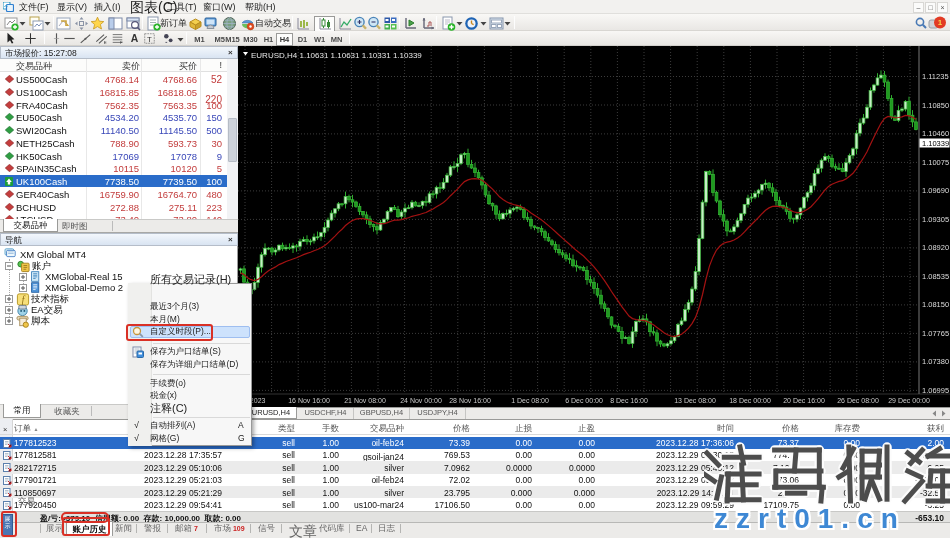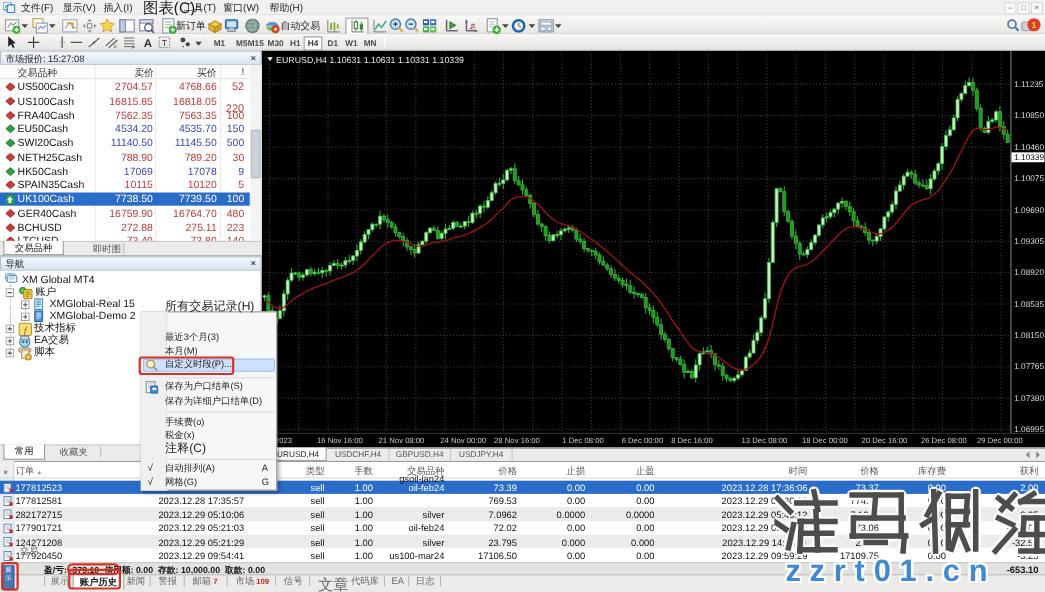--- a/index.html
+++ b/index.html
@@ -242,21 +242,21 @@
 <div class="ab r" style="left:80px;top:60px;width:60px;font-size:9px;color:#333">卖价</div>
 <div class="ab r" style="left:137px;top:60px;width:60px;font-size:9px;color:#333">买价</div>
 <div class="ab r" style="left:200px;top:60px;width:22px;font-size:9px;color:#333">!</div>
 <div class="ab" style="left:86px;top:59px;width:1px;height:160px;background:#e8e8e8"></div>
 <div class="ab" style="left:141px;top:59px;width:1px;height:160px;background:#e8e8e8"></div>
 <div class="ab" style="left:200px;top:59px;width:1px;height:160px;background:#e8e8e8"></div>
 <svg class="ab" style="left:5px;top:75.0px" width="9" height="8" viewBox="0 0 9 8">
     <path d="M4.5 0.3 L8.7 4 L4.5 7.7 L0.3 4 Z" fill="#c43d3d" stroke="#8d2525" stroke-width="0.7"></path>
   </svg>
 <div class="ab" style="left:16px;top:74.0px;font-size:9.5px;color:#111;line-height:11px">US500Cash</div>
-<div class="ab r" style="left:75px;top:74.0px;width:64px;font-size:9.5px;color:#c23b3b;line-height:11px">2704.57</div>
+<div class="ab r" style="left:75px;top:74.0px;width:64px;font-size:9.5px;color:#c23b3b;line-height:11px">4768.14</div>
 <div class="ab r" style="left:133px;top:74.0px;width:64px;font-size:9.5px;color:#c23b3b;line-height:11px">4768.66</div>
 <div class="ab r" style="left:190px;top:74.0px;width:32px;font-size:10px;color:#c23b3b;line-height:11px">52</div>
 <svg class="ab" style="left:5px;top:87.75px" width="9" height="8" viewBox="0 0 9 8">
     <path d="M4.5 0.3 L8.7 4 L4.5 7.7 L0.3 4 Z" fill="#c43d3d" stroke="#8d2525" stroke-width="0.7"></path>
   </svg>
 <div class="ab" style="left:16px;top:86.75px;font-size:9.5px;color:#111;line-height:11px">US100Cash</div>
 <div class="ab r" style="left:75px;top:86.75px;width:64px;font-size:9.5px;color:#c23b3b;line-height:11px">16815.85</div>
 <div class="ab r" style="left:133px;top:86.75px;width:64px;font-size:9.5px;color:#c23b3b;line-height:11px">16818.05</div>
 <div class="ab r" style="left:190px;top:94px;width:32px;font-size:10px;color:#c23b3b;line-height:11px">220</div>
 <svg class="ab" style="left:5px;top:100.5px" width="9" height="8" viewBox="0 0 9 8">
@@ -278,21 +278,21 @@
   </svg>
 <div class="ab" style="left:16px;top:125.0px;font-size:9.5px;color:#111;line-height:11px">SWI20Cash</div>
 <div class="ab r" style="left:75px;top:125.0px;width:64px;font-size:9.5px;color:#3947b8;line-height:11px">11140.50</div>
 <div class="ab r" style="left:133px;top:125.0px;width:64px;font-size:9.5px;color:#3947b8;line-height:11px">11145.50</div>
 <div class="ab r" style="left:190px;top:125.0px;width:32px;font-size:9.5px;color:#3947b8;line-height:11px">500</div>
 <svg class="ab" style="left:5px;top:138.75px" width="9" height="8" viewBox="0 0 9 8">
     <path d="M4.5 0.3 L8.7 4 L4.5 7.7 L0.3 4 Z" fill="#c43d3d" stroke="#8d2525" stroke-width="0.7"></path>
   </svg>
 <div class="ab" style="left:16px;top:137.75px;font-size:9.5px;color:#111;line-height:11px">NETH25Cash</div>
 <div class="ab r" style="left:75px;top:137.75px;width:64px;font-size:9.5px;color:#c23b3b;line-height:11px">788.90</div>
-<div class="ab r" style="left:133px;top:137.75px;width:64px;font-size:9.5px;color:#c23b3b;line-height:11px">789.20</div>
+<div class="ab r" style="left:133px;top:137.75px;width:64px;font-size:9.5px;color:#c23b3b;line-height:11px">593.73</div>
 <div class="ab r" style="left:190px;top:137.75px;width:32px;font-size:9.5px;color:#c23b3b;line-height:11px">30</div>
 <svg class="ab" style="left:5px;top:151.5px" width="9" height="8" viewBox="0 0 9 8">
     <path d="M4.5 0.3 L8.7 4 L4.5 7.7 L0.3 4 Z" fill="#2f9e42" stroke="#1d7030" stroke-width="0.7"></path>
   </svg>
 <div class="ab" style="left:16px;top:150.5px;font-size:9.5px;color:#111;line-height:11px">HK50Cash</div>
 <div class="ab r" style="left:75px;top:150.5px;width:64px;font-size:9.5px;color:#3947b8;line-height:11px">17069</div>
 <div class="ab r" style="left:133px;top:150.5px;width:64px;font-size:9.5px;color:#3947b8;line-height:11px">17078</div>
 <div class="ab r" style="left:190px;top:150.5px;width:32px;font-size:9.5px;color:#3947b8;line-height:11px">9</div>
 <svg class="ab" style="left:5px;top:164.25px" width="9" height="8" viewBox="0 0 9 8">
     <path d="M4.5 0.3 L8.7 4 L4.5 7.7 L0.3 4 Z" fill="#c43d3d" stroke="#8d2525" stroke-width="0.7"></path>
@@ -328,21 +328,21 @@
     <path d="M4.5 0.3 L8.7 4 L4.5 7.7 L0.3 4 Z" fill="#c43d3d" stroke="#8d2525" stroke-width="0.7"></path>
   </svg>
 <div class="ab" style="left:16px;top:214.25px;font-size:9.5px;color:#111;line-height:11px">LTCUSD</div>
 <div class="ab r" style="left:75px;top:214.25px;width:64px;font-size:9.5px;color:#c23b3b;line-height:11px">73.40</div>
 <div class="ab r" style="left:133px;top:214.25px;width:64px;font-size:9.5px;color:#c23b3b;line-height:11px">73.80</div>
 <div class="ab r" style="left:190px;top:214.25px;width:32px;font-size:9.5px;color:#c23b3b;line-height:11px">140</div>
 <div class="ab" style="left:227px;top:59px;width:11px;height:160px;background:#f2f3f5"></div>
 <div class="ab" style="left:228px;top:118px;width:9px;height:44px;background:#cdd2da;border:1px solid #b6bcc6;border-radius:1px"></div>
 <div class="ab" style="left:0;top:219px;width:238px;height:14px;background:#ecebe9;border-top:1px solid #c9c9c7;border-bottom:1px solid #a8a8a6"></div>
 <div class="ab" style="left:3px;top:219px;width:55px;height:13px;background:#fff;border:1px solid #9a9a98;border-top:none;font-size:8.5px;color:#111;text-align:center;line-height:12px">交易品种</div>
-<div class="ab" style="left:62px;top:220px;width:48px;height:12px;font-size:8.5px;color:#555;text-align:right;line-height:12px">即时图</div>
+<div class="ab" style="left:62px;top:220px;width:48px;height:12px;font-size:8.5px;color:#555;text-align:left;line-height:12px">即时图</div>
 <div class="ab" style="left:112px;top:221px;width:1px;height:10px;background:#bbb"></div>
 <div class="ab" style="left:0;top:233px;width:238px;height:12.5px;background:linear-gradient(#f3f7fc,#d9e4f2);border:1px solid #b5bdc9;font-size:8.5px;color:#222;line-height:12px;padding-left:4px">导航</div>
 <div class="ab" style="left:228px;top:235px;font-size:8px;color:#333;font-weight:bold">×</div>
 <div class="ab" style="left:9px;top:259px;width:1px;height:62px;border-left:1px dotted #aaa"></div>
 <div class="ab" style="left:23px;top:271px;width:1px;height:17px;border-left:1px dotted #aaa"></div>
 <svg class="ab" style="left:4px;top:248px" width="13" height="11" viewBox="0 0 15 14">
     <rect x="0.5" y="1" width="11" height="8" rx="1.5" fill="#dff0f7" stroke="#4898c6"></rect>
     <rect x="2.5" y="3" width="11" height="8" rx="1.5" fill="#eef7fb" stroke="#2f6fbe"></rect>
     <path d="M4.5 5 h7 M4.5 7 h7" stroke="#7fa8d4" stroke-width="0.8"></path>
   </svg>
@@ -914,21 +914,21 @@
 <div class="ab r" style="left:824px;top:438.0px;width:120px;font-size:8.5px;color:#fff;line-height:10px">2.00</div>
 <svg class="ab" style="left:3px;top:450.9px" width="9" height="9" viewBox="0 0 9 9">
     <rect x="0.5" y="0.5" width="6.5" height="8" fill="#fff" stroke="#5b80ad"></rect>
     <path d="M2 2.5 h3.5 M2 4 h3.5 M2 5.5 h2.5" stroke="#9ab" stroke-width="0.7"></path>
     <path d="M5 5 l3 3 m0 -2.5 v2.5 h-2.5" stroke="#c22" stroke-width="1"></path>
   </svg>
 <div class="ab" style="left:14px;top:450.4px;font-size:8.5px;color:#111;line-height:10px">177812581</div>
 <div class="ab r" style="left:102px;top:450.4px;width:120px;font-size:8.5px;color:#111;line-height:10px">2023.12.28 17:35:57</div>
 <div class="ab r" style="left:175px;top:450.4px;width:120px;font-size:8.5px;color:#111;line-height:10px">sell</div>
 <div class="ab r" style="left:219px;top:450.4px;width:120px;font-size:8.5px;color:#111;line-height:10px">1.00</div>
-<div class="ab r" style="left:284px;top:430px;width:120px;font-size:8.5px;color:#111;line-height:10px">gsoil-jan24</div>
+<div class="ab r" style="left:284px;top:452px;width:120px;font-size:8.5px;color:#111;line-height:10px">gsoil-jan24</div>
 <div class="ab r" style="left:350px;top:450.4px;width:120px;font-size:8.5px;color:#111;line-height:10px">769.53</div>
 <div class="ab r" style="left:412px;top:450.4px;width:120px;font-size:8.5px;color:#111;line-height:10px">0.00</div>
 <div class="ab r" style="left:475px;top:450.4px;width:120px;font-size:8.5px;color:#111;line-height:10px">0.00</div>
 <div class="ab r" style="left:614px;top:450.4px;width:120px;font-size:8.5px;color:#111;line-height:10px">2023.12.29 03:30:18</div>
 <div class="ab r" style="left:679px;top:450.4px;width:120px;font-size:8.5px;color:#111;line-height:10px">774.70</div>
 <div class="ab r" style="left:740px;top:450.4px;width:120px;font-size:8.5px;color:#111;line-height:10px">0.00</div>
 <div class="ab r" style="left:824px;top:450.4px;width:120px;font-size:8.5px;color:#111;line-height:10px">59.35</div>
 <div class="ab" style="left:0;top:461.29999999999995px;width:950px;height:12.4px;background:#ebebeb"></div>
 <svg class="ab" style="left:3px;top:463.29999999999995px" width="9" height="9" viewBox="0 0 9 9">
     <rect x="0.5" y="0.5" width="6.5" height="8" fill="#fff" stroke="#5b80ad"></rect>
@@ -963,21 +963,21 @@
 <div class="ab r" style="left:614px;top:475.19999999999993px;width:120px;font-size:8.5px;color:#111;line-height:10px">2023.12.29 05:51:33</div>
 <div class="ab r" style="left:679px;top:475.19999999999993px;width:120px;font-size:8.5px;color:#111;line-height:10px">73.06</div>
 <div class="ab r" style="left:740px;top:475.19999999999993px;width:120px;font-size:8.5px;color:#111;line-height:10px">0.00</div>
 <div class="ab r" style="left:824px;top:475.19999999999993px;width:120px;font-size:8.5px;color:#111;line-height:10px">-104.00</div>
 <div class="ab" style="left:0;top:486.0999999999999px;width:950px;height:12.4px;background:#ebebeb"></div>
 <svg class="ab" style="left:3px;top:488.0999999999999px" width="9" height="9" viewBox="0 0 9 9">
     <rect x="0.5" y="0.5" width="6.5" height="8" fill="#fff" stroke="#5b80ad"></rect>
     <path d="M2 2.5 h3.5 M2 4 h3.5 M2 5.5 h2.5" stroke="#9ab" stroke-width="0.7"></path>
     <path d="M5 5 l3 3 m0 -2.5 v2.5 h-2.5" stroke="#c22" stroke-width="1"></path>
   </svg>
-<div class="ab" style="left:14px;top:487.5999999999999px;font-size:8.5px;color:#111;line-height:10px">124271208</div>
+<div class="ab" style="left:14px;top:487.5999999999999px;font-size:8.5px;color:#111;line-height:10px">110850697</div>
 <div class="ab r" style="left:102px;top:487.5999999999999px;width:120px;font-size:8.5px;color:#111;line-height:10px">2023.12.29 05:21:29</div>
 <div class="ab r" style="left:175px;top:487.5999999999999px;width:120px;font-size:8.5px;color:#111;line-height:10px">sell</div>
 <div class="ab r" style="left:219px;top:487.5999999999999px;width:120px;font-size:8.5px;color:#111;line-height:10px">1.00</div>
 <div class="ab r" style="left:284px;top:487.5999999999999px;width:120px;font-size:8.5px;color:#111;line-height:10px">silver</div>
 <div class="ab r" style="left:350px;top:487.5999999999999px;width:120px;font-size:8.5px;color:#111;line-height:10px">23.795</div>
 <div class="ab r" style="left:412px;top:487.5999999999999px;width:120px;font-size:8.5px;color:#111;line-height:10px">0.000</div>
 <div class="ab r" style="left:475px;top:487.5999999999999px;width:120px;font-size:8.5px;color:#111;line-height:10px">0.000</div>
 <div class="ab r" style="left:614px;top:487.5999999999999px;width:120px;font-size:8.5px;color:#111;line-height:10px">2023.12.29 14:32:11</div>
 <div class="ab r" style="left:679px;top:487.5999999999999px;width:120px;font-size:8.5px;color:#111;line-height:10px">23.86</div>
 <div class="ab r" style="left:740px;top:487.5999999999999px;width:120px;font-size:8.5px;color:#111;line-height:10px">0.00</div>

